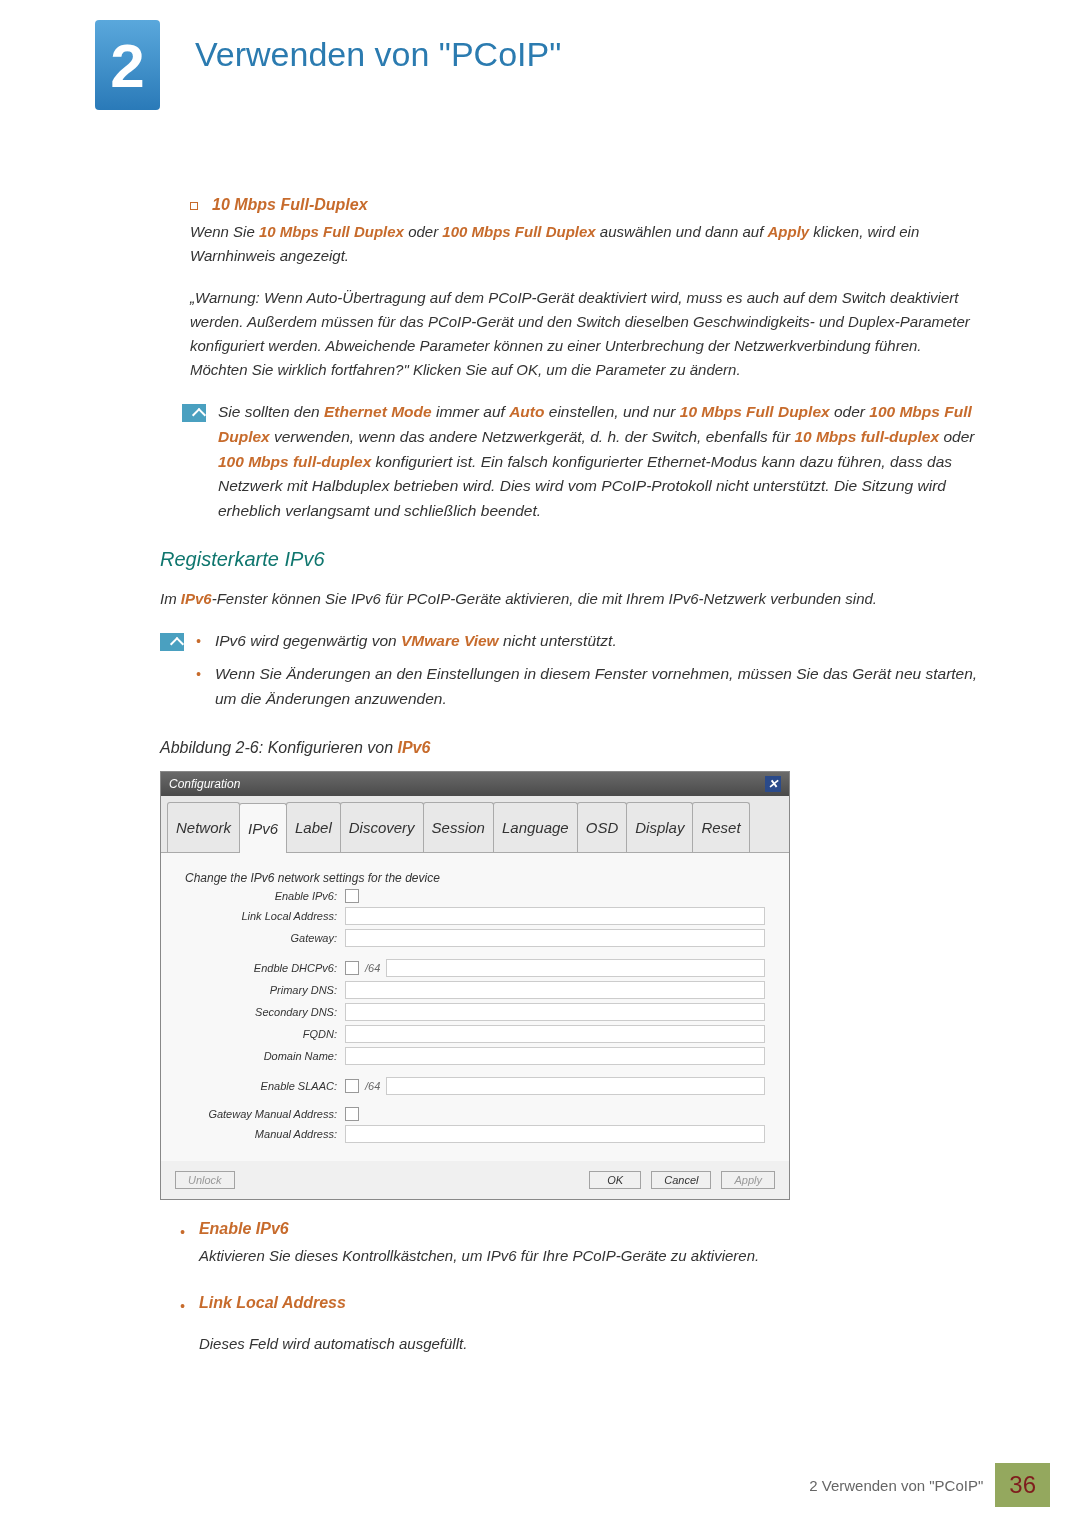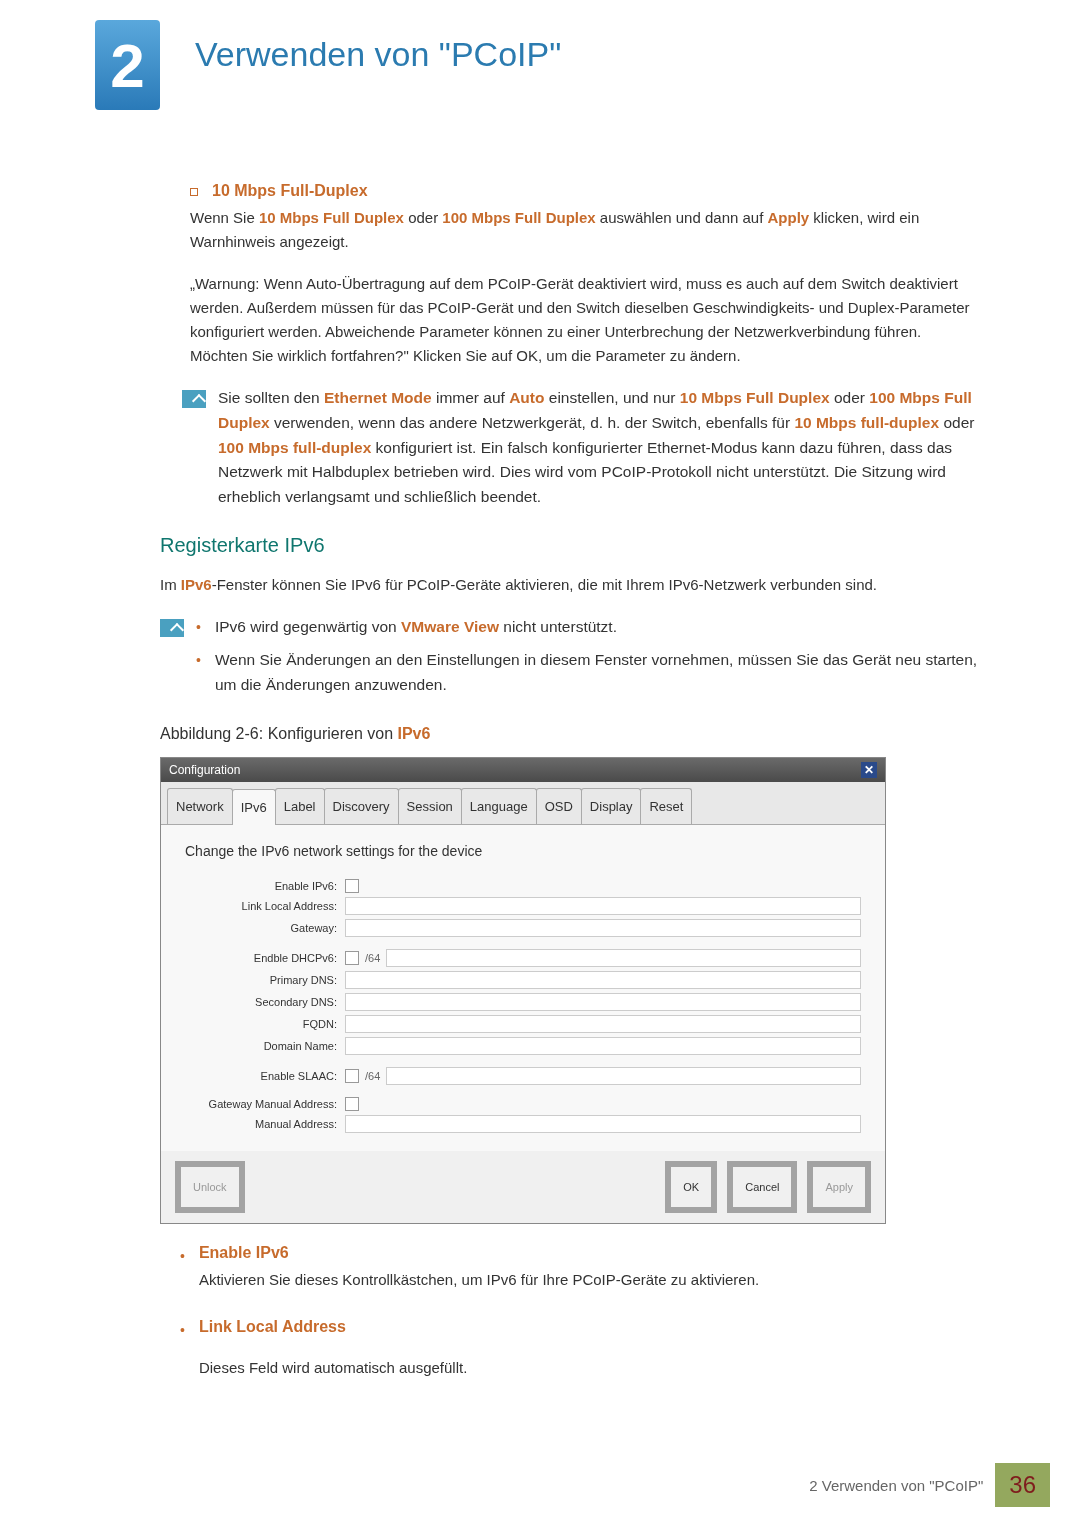--- a/index.html
+++ b/index.html
@@ -1,48 +1,48 @@
 <!DOCTYPE html>
 <html><head>
 <meta charset="utf-8">
 <style>
   * { margin: 0; padding: 0; box-sizing: border-box; }
   body { font-family: Arial, Helvetica, sans-serif; background: #fff; color: #333; width: 1080px; margin: 0 auto; position: relative; min-height: 1527px; }
   .chapter-badge { position: absolute; top: 20px; left: 95px; width: 65px; height: 90px; background: linear-gradient(180deg, #5aa8dc 0%, #2a7ab8 100%); color: #fff; font-size: 62px; font-weight: bold; display: flex; align-items: center; justify-content: center; border-radius: 4px; }
   .chapter-title { position: absolute; top: 35px; left: 195px; font-size: 34px; color: #2b7bb0; font-weight: 400; }
-  .content { position: absolute; top: 182px; left: 160px; right: 100px; }
+  .content { position: absolute; top: 196px; left: 160px; right: 100px; font-style: italic; }
   .bullet-block { display: flex; align-items: flex-start; margin-bottom: 6px; }
   .square-bullet { width: 8px; height: 8px; border: 1px solid #c76b2c; margin-top: 6px; margin-right: 14px; flex-shrink: 0; }
   .heading-orange { color: #c76b2c; font-weight: bold; font-size: 16px; }
   .body-text { font-size: 15px; line-height: 1.6; color: #333; margin-bottom: 18px; }
   .orange-bold { color: #c76b2c; font-weight: bold; }
   .note-block { display: flex; align-items: flex-start; margin: 10px 0 20px 22px; }
   .note-icon { width: 24px; height: 18px; background: #4aa0c0; margin-right: 12px; margin-top: 4px; flex-shrink: 0; position: relative; }
   .note-icon::after { content: ""; position: absolute; right: 2px; bottom: 2px; width: 8px; height: 8px; border-left: 2px solid #fff; border-top: 2px solid #fff; transform: rotate(45deg); }
   .note-text { font-size: 15.5px; line-height: 1.6; color: #333; }
   .section-heading { color: #0f766e; font-weight: 400; font-size: 20px; margin: 24px 0 16px 0; }
   .sub-bullet { display: flex; align-items: flex-start; margin-bottom: 8px; }
   .dot { color: #c76b2c; font-size: 14px; margin-right: 14px; margin-top: 4px; }
   .sub-bullet-text { font-size: 15.5px; line-height: 1.6; }
   .figure-caption { font-size: 16px; margin: 18px 0 14px 0; }
-  .config-dialog { border: 1px solid #888; width: 726px; background: #f0f0f0; font-size: 11px; color: #333; }
+  .config-dialog { border: 1px solid #888; width: 630px; background: #f0f0f0; font-size: 11px; color: #333; }
   .config-title { background: linear-gradient(180deg, #6a6a6a 0%, #4a4a4a 100%); color: #fff; padding: 4px 8px; display: flex; justify-content: space-between; align-items: center; font-size: 12px; }
   .close-x { background: #2a4a8a; color: #fff; width: 16px; height: 16px; display: flex; align-items: center; justify-content: center; font-weight: bold; }
   .config-tabs { display: flex; background: #e8e8e8; border-bottom: 1px solid #aaa; padding-top: 6px; padding-left: 6px; gap: 0; }
-  .config-tab { border: 1px solid #aaa; border-bottom: none; padding: 10px 8px; background: #e8e8e8; font-size: 13px; border-radius: 3px 3px 0 0; margin-right: -1px; }
+  .config-tab { border: 1px solid #aaa; border-bottom: none; padding: 16px 8px; background: #e8e8e8; font-size: 15px; border-radius: 3px 3px 0 0; margin-right: -1px; }
   .config-tab.active { background: #f8f8f8; position: relative; top: 1px; }
   .config-body { background: #f8f8f8; padding: 18px 24px 14px 24px; }
-  .config-desc { font-size: 14px; margin-bottom: 20px; }
+  .config-desc { font-size: 12px; margin-bottom: 4px; }
   .config-row { display: flex; align-items: center; margin-bottom: 4px; }
   .config-label { width: 160px; text-align: right; font-size: 11px; padding-right: 8px; }
   .config-input { flex: 1; height: 18px; border: 1px solid #ccc; background: #fff; }
   .config-check { width: 14px; height: 14px; border: 1px solid #999; background: #fff; }
   .config-btns { display: flex; justify-content: space-between; align-items: center; padding: 10px 14px; }
   .btn-group-right { display: flex; gap: 10px; }
-  .config-btn { border: 6px solid #a3a3a3; background: #f0f0f0; padding: 14px 12px; font-size: 11px; min-width: 52px; text-align: center; }
+  .config-btn { border: 1px solid #a3a3a3; background: #f0f0f0; padding: 2px 12px; font-size: 11px; min-width: 52px; text-align: center; }
   .config-btn.disabled { color: #999; }
   .footer { position: absolute; bottom: 20px; right: 30px; display: flex; align-items: center; gap: 12px; }
   .footer-text { font-size: 15px; color: #666; }
   .footer-num { background: #94a85e; color: #7f1d1d; font-size: 24px; padding: 8px 14px; }
   .suffix-badge { font-size: 11px; color: #666; padding-left: 6px; }
 </style>
 </head>
 <body>
 
 <div class="chapter-badge">2</div>

